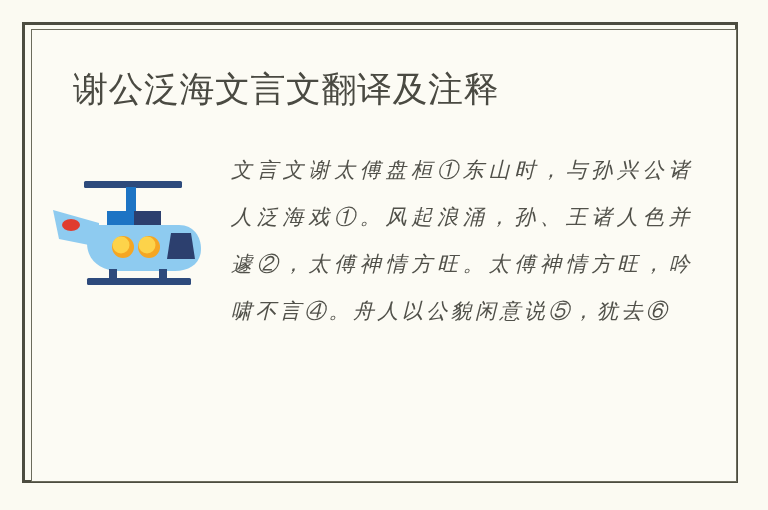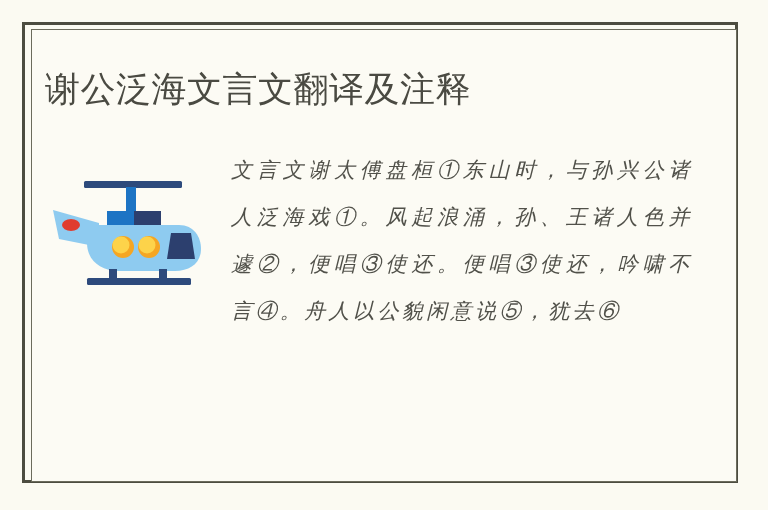--- a/index.html
+++ b/index.html
@@ -47,21 +47,21 @@
     position: absolute;
     left: 31px;
     top: 29px;
     width: 706px;
     height: 453px;
     box-sizing: border-box;
   }
 
   .title {
     position: absolute;
-    left: 14px;
+    left: 42px;
     top: 38px;
     font-size: 35px;
     line-height: 1.25;
     color: #4a4a42;
     letter-spacing: 0.5px;
     white-space: nowrap;
     font-weight: 400;
     font-family: "Liberation Sans", "DejaVu Sans", sans-serif;
   }
 
@@ -136,17 +136,17 @@
 
           <ellipse cx="20" cy="60" rx="9" ry="6" fill="#e03c2f"></ellipse>
 
           <rect x="58" y="104" width="8" height="12" fill="#2d4a7c"></rect>
           <rect x="108" y="104" width="8" height="12" fill="#2d4a7c"></rect>
 
           <rect x="36" y="113" width="104" height="7" rx="1.5" fill="#2d4a7c"></rect>
         </svg>
       </div>
 
-      <div class="article">文言文谢太傅盘桓①东山时，与孙兴公诸人泛海戏①。风起浪涌，孙、王诸人色并遽②，便唱③使还。便唱③使还，吟啸不言④。舟人以公貌闲意说⑤，犹去⑥</div>
+      <div class="article">文言文谢太傅盘桓①东山时，与孙兴公诸人泛海戏①。风起浪涌，孙、王诸人色并遽②，太傅神情方旺。太傅神情方旺，吟啸不言④。舟人以公貌闲意说⑤，犹去⑥</div>
 
     </div>
   </div>
 </div>
 
 </body></html>

